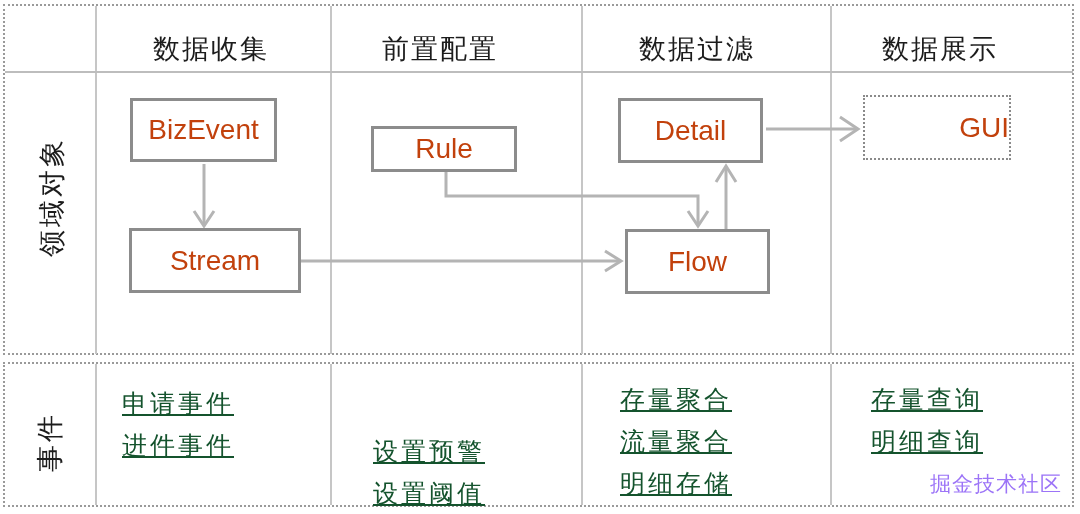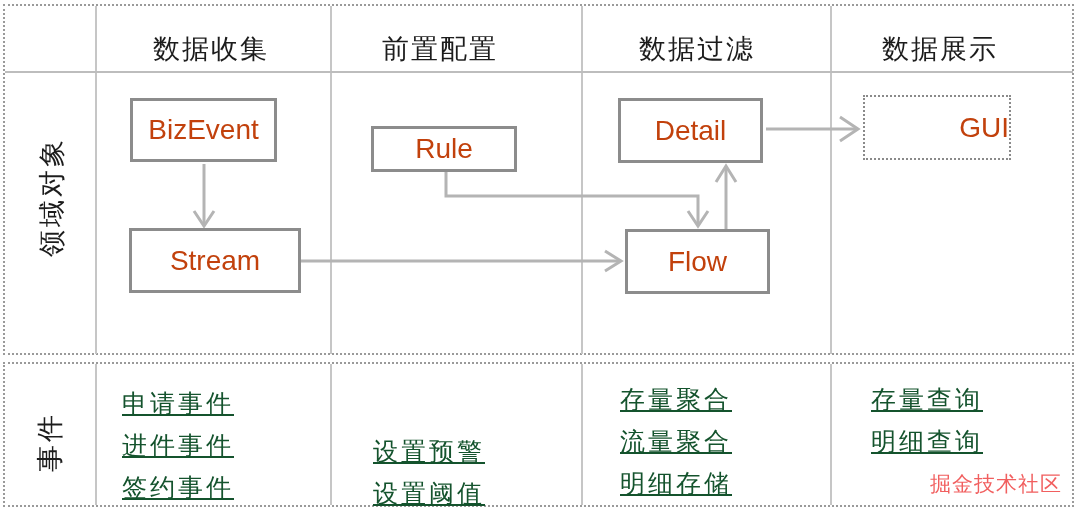--- a/index.html
+++ b/index.html
@@ -65,21 +65,21 @@
   
   .events { position:absolute; font-size:25px; letter-spacing:3px; line-height:42px; color:#14532d; white-space:nowrap;text-decoration:underline; }
   #events-1 { left:122px; top:383px; }
   #events-2 { left:373px; top:383px;margin-top:48px; }
   #events-3 { left:620px; top:379px; }
   #events-4 { left:871px; top:379px; }
 
   
   #watermark {
     position:absolute; left:930px; top:470px;
-    font-size:21px; letter-spacing:1px; color:#ef4444; opacity:0.85; white-space:nowrap;
+    font-size:21px; letter-spacing:1px; color:#8b5cf6; opacity:0.85; white-space:nowrap;
   }
 </style>
 </head>
 <body>
 
 <div id="canvas">
 
   <div class="dotted-rect" id="section-top"></div>
   <div class="dotted-rect" id="section-bottom"></div>
 
@@ -134,21 +134,20 @@
   <div class="node" id="node-stream">
     <span>Stream</span>
   </div>
   <div class="node" id="node-flow">
     <span>Flow</span>
   </div>
 
   <div class="events" id="events-1">
     <div class="ev">申请事件</div>
     <div class="ev">进件事件</div>
-    <div class="ev">签约事件</div>
   </div>
   <div class="events" id="events-2">
     <div class="ev">设置预警</div>
     <div class="ev">设置阈值</div>
   </div>
   <div class="events" id="events-3">
     <div class="ev">存量聚合</div>
     <div class="ev">流量聚合</div>
     <div class="ev">明细存储</div>
   </div>

